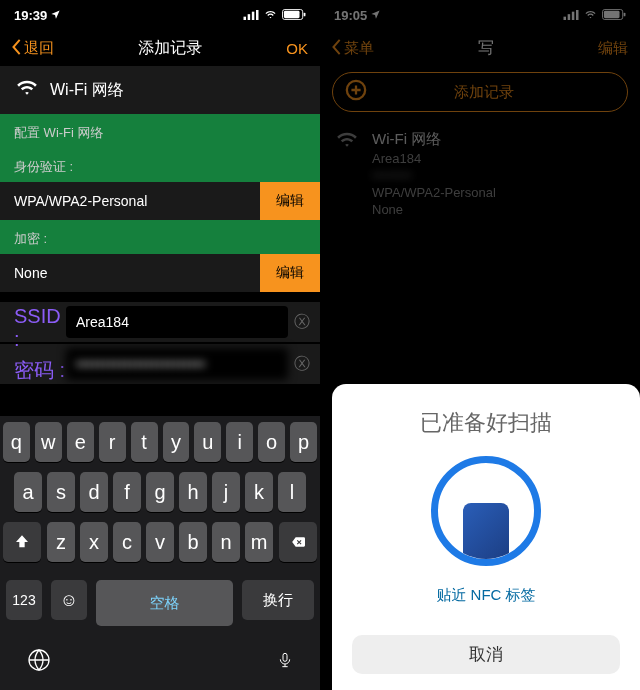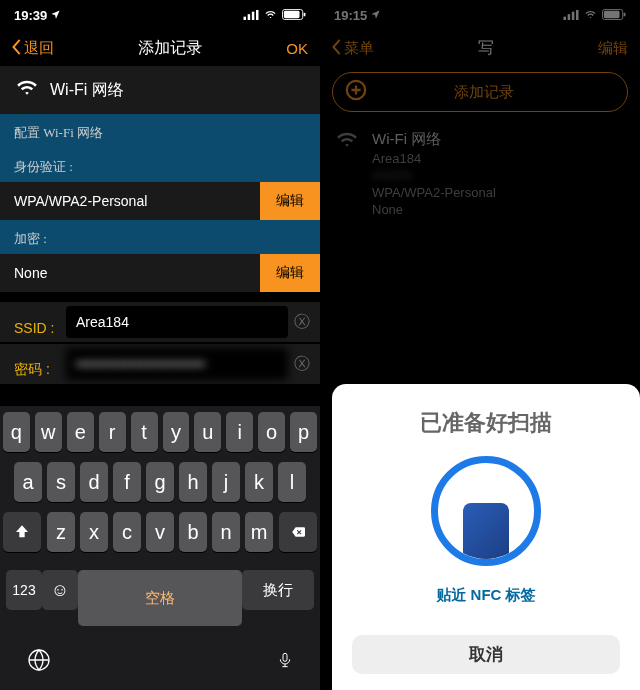--- a/index.html
+++ b/index.html
@@ -7,44 +7,44 @@
   .phone { width: 320px; height: 690px; background: #000; position: relative; overflow: hidden; }
   .status-bar { height: 30px; display: flex; justify-content: space-between; align-items: center; padding: 0 14px; color: #fff; font-size: 13px; font-weight: 600; }
   .status-left { display: flex; align-items: flex-end; gap: 3px; }
   .status-right { display: flex; align-items: center; gap: 4px; }
   .nav-bar { height: 36px; display: flex; justify-content: space-between; align-items: center; padding: 0 12px; }
   .nav-left, .nav-right { color: #f7931e; font-size: 15px; display: flex; gap: 2px; }
   .nav-title { color: #fff; font-size: 16px; font-weight: 500; }
   .section-header { display: flex; align-items: center; gap: 10px; padding: 12px 14px; background: #1a1a1a; }
   .section-header .icon { color: #fff; }
   .section-header-text { color: #fff; font-size: 16px; }
-  .label-row { color: #ccc; font-size: 13px; padding: 10px 14px 6px; background: #0c4a6e; font-family: Liberation Serif, serif; }
+  .label-row { color: #ccc; font-size: 13px; padding: 10px 14px 6px; background: #15803d; }
   .value-row { display: flex; align-items: center; background: #1a1a1a; height: 38px; }
   .value-text { flex: 1; color: #fff; font-size: 14px; padding: 0 14px; }
   .edit-btn { background: #f7931e; color: #000; font-size: 14px; padding: 0 16px; height: 100%; display: flex; align-items: center; }
   .input-row { display: flex; align-items: center; background: #1a1a1a; height: 40px; padding: 0 10px 0 14px; margin-bottom: 2px; }
-  .input-label { color: #eab308; font-size: 14px; width: 52px; margin-top: 12px; }
+  .input-label { color: #8b5cf6; font-size: 20px; width: 52px; margin-top: 12px; }
   .input-field { flex: 1; background: #000; color: #fff; border: none; font-size: 14px; padding: 8px 10px; border-radius: 4px; outline: none; }
   .clear-btn { color: #666; margin-left: 6px; font-size: 16px; }
   .keyboard { position: absolute; bottom: 0; left: 0; right: 0; background: #1c1c1e; padding: 6px 3px 4px; }
   .kb-row { display: flex; justify-content: center; gap: 5px; margin-bottom: 10px; }
   .key { background: #565658; color: #fff; border-radius: 5px; height: 40px; display: flex; align-items: center; justify-content: center; font-size: 20px; flex: 1; max-width: 28px; box-shadow: 0 1px 0 #000; }
   .key-shift, .key-del { max-width: 38px; background: #3a3a3c; }
-  .kb-bottom { display: flex; gap: 0; padding: 8px 3px; }
+  .kb-bottom { display: flex; gap: 9px; padding: 8px 3px; }
   .kb-123 { background: #3a3a3c; color: #fff; border-radius: 5px; height: 40px; width: 36px; display: flex; align-items: center; justify-content: center; font-size: 14px; }
   .kb-emoji { background: #3a3a3c; color: #fff; border-radius: 5px; height: 40px; width: 36px; display: flex; align-items: center; justify-content: center; font-size: 18px; }
-  .kb-space { background: #565658; color: #fdba74; border-radius: 5px; height: 56px; flex: 1; display: flex; align-items: center; justify-content: center; font-size: 15px; }
+  .kb-space { background: #565658; color: #7dd3fc; border-radius: 5px; height: 46px; flex: 1; display: flex; align-items: center; justify-content: center; font-size: 15px; }
   .kb-return { background: #3a3a3c; color: #fff; border-radius: 5px; height: 40px; width: 72px; display: flex; align-items: center; justify-content: center; font-size: 15px; }
   .kb-footer { display: flex; justify-content: space-between; padding: 14px 24px 8px; color: #fff; font-size: 22px; }
   
   .action-btn { margin: 6px 12px; border: 1.5px solid #f7931e; border-radius: 20px; height: 40px; display: flex; align-items: center; color: #f7931e; font-size: 15px; position: relative; }
   .action-btn .ab-icon { width: 30px; text-align: center; font-size: 20px; margin-left: 8px; }
   .action-btn .ab-text { flex: 1; text-align: center; margin-left: -30px; }
   .dimmed-overlay { position: absolute; inset: 0; background: rgba(0,0,0,0.55); pointer-events: none; }
-  .card { position: absolute; bottom: 0; left: 12px; right: 0; background: #fff; border-radius: 14px 14px 0 0; padding: 24px 20px 16px; text-align: center; font-weight: bold; }
+  .card { position: absolute; bottom: 0; left: 12px; right: 0; background: #fff; border-radius: 14px 14px 0 0; padding: 24px 20px 16px; text-align: center; }
   .card-title { color: #666; font-size: 22px; margin-bottom: 18px; }
   .nfc-circle { width: 110px; height: 110px; border: 7px solid #1E7AE6; border-radius: 50%; margin: 0 auto 20px; display: flex; align-items: flex-end; justify-content: center; overflow: hidden; }
   .nfc-phone { width: 46px; height: 64px; background: linear-gradient(135deg,#2a5eb8,#1b3c80); border-radius: 8px 8px 0 0; margin-bottom: -8px; }
   .card-sub { color: #0369a1; font-size: 15px; margin-bottom: 30px; }
   .cancel-btn { background: #eee; color: #333; font-size: 17px; padding: 8px; border-radius: 10px; }
   .record { display: flex; gap: 12px; padding: 12px 14px; color: #888; font-size: 13px; }
   .record-lines div { margin-bottom: 2px; }
   .record-title { color: #ccc; font-size: 15px; }
   .blur { filter: blur(4px); letter-spacing: 0.5px; }
   .phone-content { position: relative; }
@@ -195,21 +195,21 @@
           </svg>
       </span>
     </div>
   </div>
 </div>
 
 <div class="phone">
   <div class="phone-content">
     <div class="status-bar">
       <div class="status-left">
-        <span>19:15</span>
+        <span>19:05</span>
         <span><svg width="11" height="11" viewBox="0 0 24 24" fill="#fff">
               <path d="M3 11l18-8-8 18-2-8-8-2z"></path>
             </svg></span>
       </div>
       <div class="status-right">
         <span><svg width="16" height="10" viewBox="0 0 18 12" fill="#fff">
               <rect x="0" y="8" width="3" height="4"></rect>
               <rect x="5" y="5" width="3" height="7"></rect>
               <rect x="10" y="2" width="3" height="10"></rect>
               <rect x="15" y="0" width="3" height="12"></rect>

